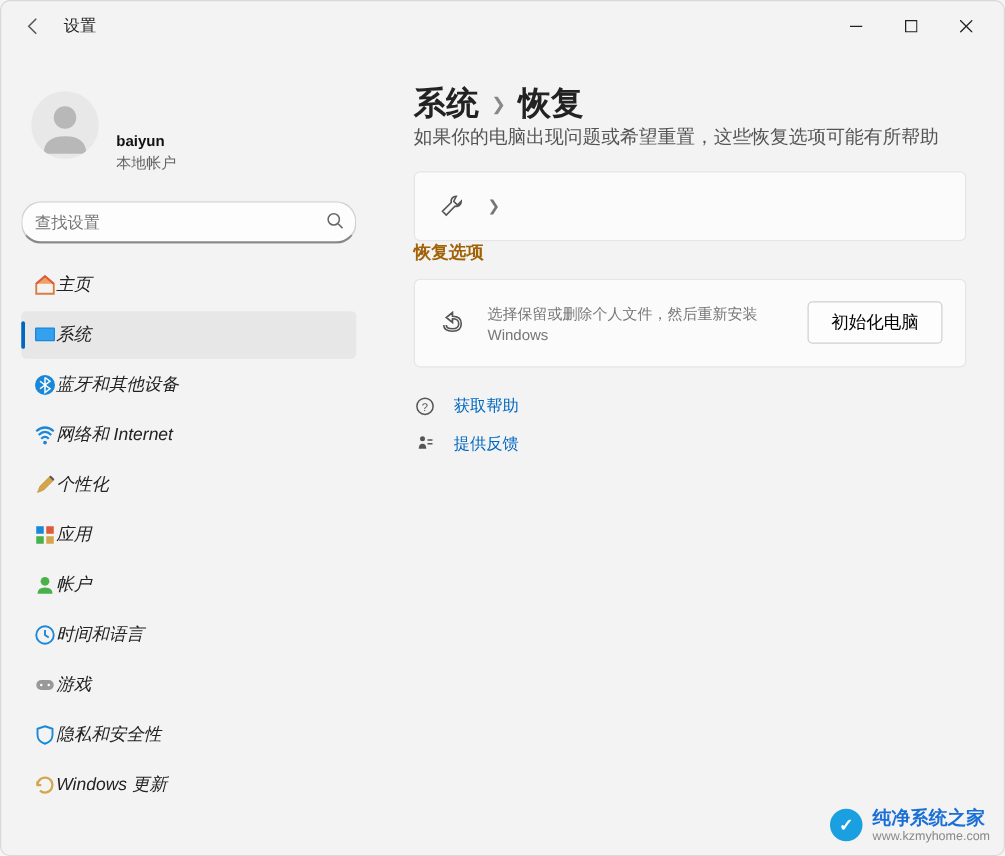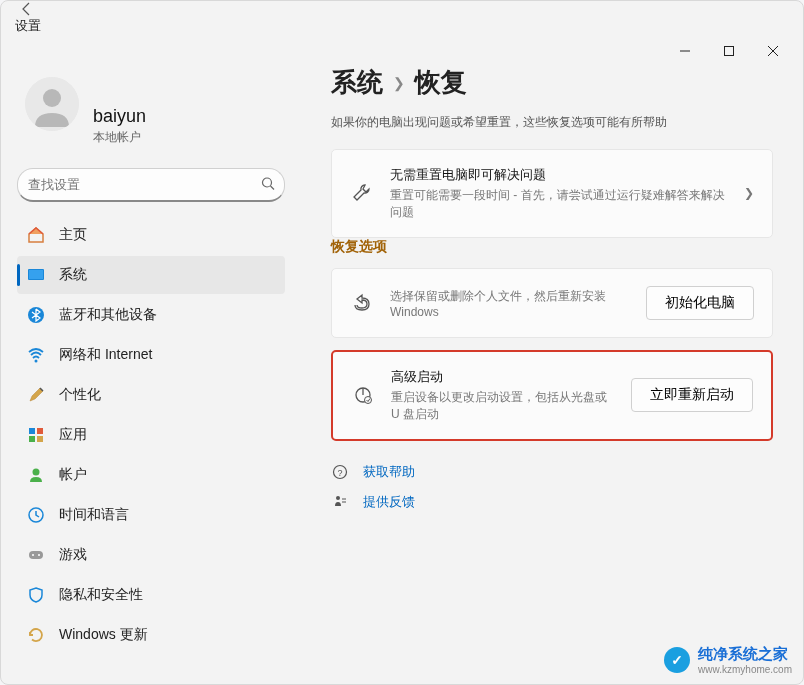--- a/index.html
+++ b/index.html
@@ -1,41 +1,41 @@
 <!DOCTYPE html>
 <html><head>
 <meta charset="utf-8">
 <style>
 * { margin: 0; padding: 0; box-sizing: border-box; font-family: "Segoe UI", "Microsoft YaHei", sans-serif; }
 body { background: #f5f5f7; width: 804px; height: 685px; overflow: hidden; position: relative; }
 .window { width: 804px; height: 685px; background: #f3f3f3; border-radius: 8px; border: 1px solid #d8d8d8; display: flex; flex-direction: column; overflow: hidden; }
-.titlebar { height: 40px; display: flex; align-items: flex-start; padding: 0 8px; flex-direction: column; }
+.titlebar { height: 40px; display: flex; align-items: center; padding: 0 8px; }
 .back-btn { width: 36px; height: 36px; display: flex; align-items: center; justify-content: center; cursor: pointer; font-size: 16px; color: #555; }
 .title-text { font-size: 13px; color: #222; margin-left: 6px; }
 .win-controls { margin-left: auto; display: flex; gap: 0; }
 .win-ctrl { width: 44px; height: 32px; display: flex; align-items: center; justify-content: center; cursor: pointer; }
 .body { flex: 1; display: flex; overflow: hidden; }
 .sidebar { width: 300px; padding: 12px 16px 0 16px; display: flex; flex-direction: column; overflow-y: auto; }
 .profile { display: flex; align-items: center; gap: 14px; padding: 8px 8px 16px 8px; }
 .avatar { width: 54px; height: 54px; border-radius: 50%; background: #e8e8e8; display: flex; align-items: center; justify-content: center; overflow: hidden; }
 .avatar svg { width: 54px; height: 54px; }
-.profile-text .name { font-size: 18px; font-weight: 400; color: #111; margin-top: 45px; }
+.profile-text .name { font-size: 12px; font-weight: 700; color: #111; margin-top: 45px; }
 .profile-text .sub { font-size: 12px; color: #666; margin-top: 2px; }
 .search-wrap { margin: 6px 0 14px 0; position: relative; }
 .search-input { width: 100%; height: 34px; border: 1px solid #d0d0d0; border-bottom: 2px solid #888; border-radius: 16px; background: #fdfdfd; padding: 0 34px 0 10px; font-size: 13px; outline: none; }
 .search-icon { position: absolute; right: 10px; top: 50%; transform: translateY(-50%); color: #666; font-size: 14px; }
 .nav { display: flex; flex-direction: column; gap: 2px; }
-.nav-item { display: flex; align-items: center; gap: 14px; height: 38px; padding: 0 10px; border-radius: 4px; cursor: pointer; font-size: 14px; color: #222; position: relative; }
+.nav-item { display: flex; align-items: center; height: 38px; padding: 0 10px; border-radius: 4px; cursor: pointer; font-size: 14px; color: #222; position: relative; font-style: italic; }
 .nav-item.active { background: #e7e7e7; }
 .nav-item.active::before { content: ""; position: absolute; left: 0; top: 8px; bottom: 8px; width: 3px; background: #0067c0; border-radius: 2px; }
 .nav-icon { width: 18px; height: 18px; display: flex; align-items: center; justify-content: center; font-size: 16px; }
 .content { flex: 1; padding: 24px 30px 0 30px; overflow-y: auto; }
 .breadcrumb { font-size: 26px; font-weight: 600; color: #222; display: flex; align-items: center; gap: 10px; }
 .breadcrumb .sep { color: #888; font-size: 14px; font-weight: normal; }
-.subtitle { font-size: 12px; color: #555; margin-top: 14px; }
+.subtitle { font-size: 15px; color: #555; }
 .card { background: #fbfbfb; border: 1px solid #e6e6e6; border-radius: 5px; margin-top: 18px; padding: 16px 18px; display: flex; align-items: center; gap: 16px; cursor: pointer; }
 .card-icon { width: 24px; color: #555; display: flex; align-items: center; justify-content: center; flex-shrink: 0; }
 .card-text { flex: 1; }
 .card-text .ctitle { font-size: 13px; color: #111; }
 .card-text .csub { font-size: 12px; color: #777; margin-top: 3px; line-height: 1.4; }
 .card-chevron { color: #777; font-size: 12px; }
 .section-title { font-size: 14px; font-weight: 700; color: #a16207; }
 .opt-card { background: #fbfbfb; border: 1px solid #e6e6e6; border-radius: 5px; margin-top: 12px; padding: 16px 18px; display: flex; align-items: center; gap: 16px; }
 .opt-card.highlight { border: 2px solid #d43a2a; }
 .btn { border: 1px solid #d0d0d0; background: #fdfdfd; border-radius: 4px; padding: 7px 18px; font-size: 14px; cursor: pointer; white-space: nowrap; }
@@ -213,56 +213,37 @@
         <span>恢复</span>
       </div>
       <div class="subtitle">如果你的电脑出现问题或希望重置，这些恢复选项可能有所帮助</div>
 
       <div class="card">
         <div class="card-icon">
           <svg width="22" height="22" viewBox="0 0 22 22">
               <path d="M14 3 A4 4 0 0 0 10 8 L3 15 L6 18 L13 11 A4 4 0 0 0 18 7 L15 10 L12 7 Z" fill="none" stroke="#555" stroke-width="1.3"></path>
             </svg>
         </div>
-        <div class="card-text">
-          <div class="ctitle">无需重置电脑即可解决问题</div>
-          <div class="csub">重置可能需要一段时间 - 首先，请尝试通过运行疑难解答来解决问题</div>
-        </div>
         <div class="card-chevron">❯</div>
       </div>
 
       <div class="section-title">恢复选项</div>
 
       <div class="opt-card">
         <div class="card-icon">
           <svg width="22" height="22" viewBox="0 0 22 22">
               <path d="M4 13 Q4 18 11 18 Q18 18 18 12 Q18 6 11 6 L11 3 L6 7 L11 11 V8 Q16 8 16 12 Q16 16 11 16 Q6 16 6 13" fill="none" stroke="#555" stroke-width="1.3"></path>
             </svg>
         </div>
         <div class="card-text">
           <div class="csub">选择保留或删除个人文件，然后重新安装 Windows</div>
         </div>
         <button class="btn">初始化电脑</button>
       </div>
 
-      <div class="opt-card highlight">
-        <div class="card-icon">
-          <svg width="22" height="22" viewBox="0 0 22 22">
-              <circle cx="11" cy="11" r="7" fill="none" stroke="#555" stroke-width="1.3"></circle>
-              <line x1="11" y1="4" x2="11" y2="11" stroke="#555" stroke-width="1.3"></line>
-              <circle cx="16" cy="16" r="3.5" fill="#fbfbfb" stroke="#555" stroke-width="1"></circle>
-              <path d="M14.5 16 L16 17.5 L18 14.5" fill="none" stroke="#555" stroke-width="1"></path>
-            </svg>
-        </div>
-        <div class="card-text">
-          <div class="ctitle">高级启动</div>
-          <div class="csub">重启设备以更改启动设置，包括从光盘或 U 盘启动</div>
-        </div>
-        <button class="btn">立即重新启动</button>
-      </div>
 
       <div class="link-row">
         <span class="licon">
             <svg width="16" height="16" viewBox="0 0 16 16">
               <circle cx="8" cy="8" r="6.5" fill="none" stroke="#555" stroke-width="1.2"></circle>
               <text x="8" y="11.5" text-anchor="middle" font-size="9" fill="#555">?</text>
             </svg>
           </span>
         <span class="link">获取帮助</span>
       </div>

